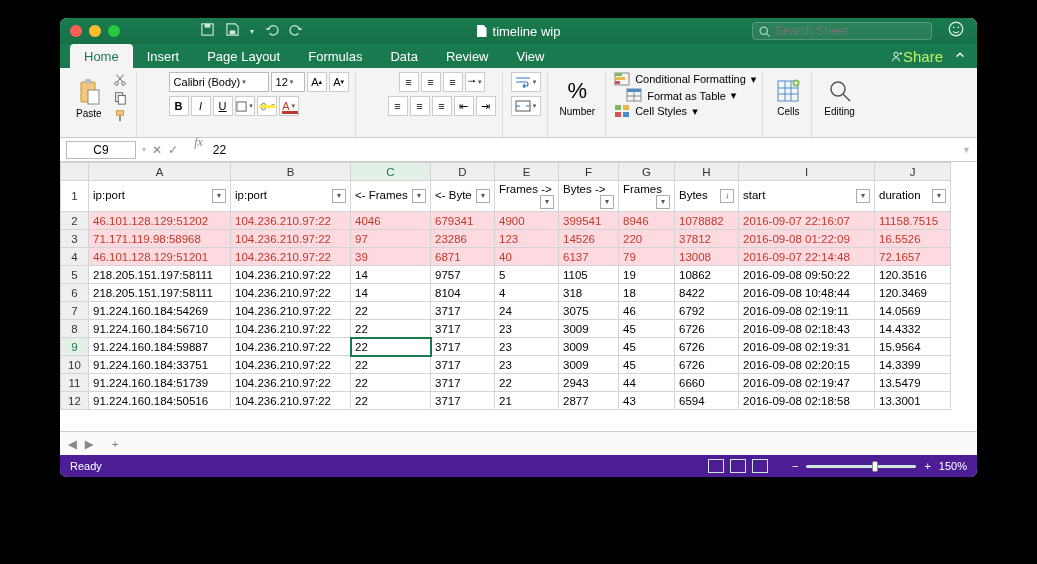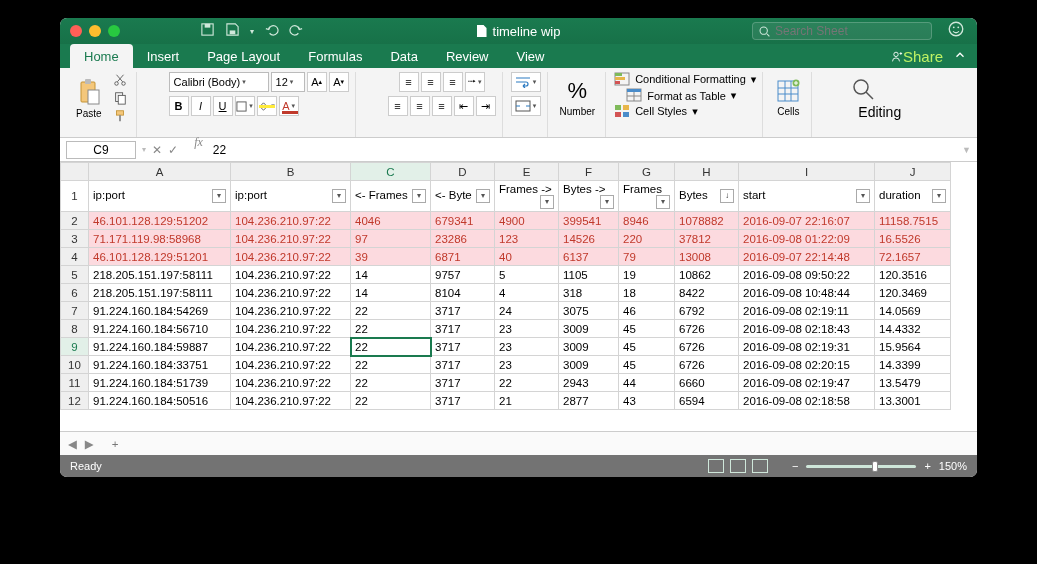--- a/index.html
+++ b/index.html
@@ -59,21 +59,21 @@
   .pink td:not(.rowh){ background:#fcdadf; color:#c0392b; }
   .selcell { outline:2px solid #1a7a4f; outline-offset:-1px; }
   .corner{background:#efefef; width:28px;}
 
   .sheettabs { height:24px; border-top:1px solid #ccc; background:#fafafa; display:flex; align-items:stretch; font-size:11.5px; }
   .navbtns { display:flex; align-items:center; padding:0 8px; gap:8px; color:#888; }
   .stab { padding:0 14px; border-right:1px solid #ccc; display:flex; align-items:center; cursor:pointer; color:#555; }
   .stab.active { background:#fff; color:#1a7a4f; border-bottom:2px solid #1a7a4f; font-weight:600; }
   .addtab{padding:0 10px; color:#777; cursor:pointer; display:flex; align-items:center;}
 
-  .status { height:22px; background:#737373; color:#fff; font-size:11px; display:flex; align-items:center; padding:0 10px; justify-content:space-between; }
+  .status { height:22px; background:#4c1d95; color:#fff; font-size:11px; display:flex; align-items:center; padding:0 10px; justify-content:space-between; }
   .zoom { display:flex; align-items:center; gap:8px; }
   .slider { width:110px; height:3px; background:#cfe7da; position:relative; border-radius:2px; }
   .slider .knob{position:absolute; left:60%; top:-4px; width:6px; height:11px; background:#fff; border-radius:2px; border:1px solid #888;}
   .viewicons { display:flex; gap:6px; margin-right:10px; }
   .viewicons span{display:inline-block; width:16px; height:14px; border:1px solid #cfe7da;}
   .col-A{width:142px;}.col-B{width:120px;}.col-C{width:80px;}.col-D{width:64px;}.col-E{width:64px;}.col-F{width:60px;}.col-G{width:56px;}.col-H{width:64px;}.col-I{width:136px;}.col-J{width:76px;}
 </style>
 </head>
 <body>
 
@@ -318,21 +318,21 @@
       <div class="group-label"></div>
     </div>
 
     <div class="group">
       <div class="group-body">
         <div class="bigbtn">
           <svg width="26" height="26" viewBox="0 0 26 26">
               <circle cx="11" cy="11" r="7" fill="none" stroke="#555" stroke-width="1.5"></circle>
               <line x1="16" y1="16" x2="23" y2="23" stroke="#555" stroke-width="1.5"></line>
             </svg>
-          <span style="font-size:14px;margin-left:34px;">Editing</span>
+          <span style="font-size:10px;">Editing</span>
         </div>
       </div>
       <div class="group-label"></div>
     </div>
   </div>
 
   <div class="fbar">
     <div class="namebox">
         <span>C9</span>
       </div>

